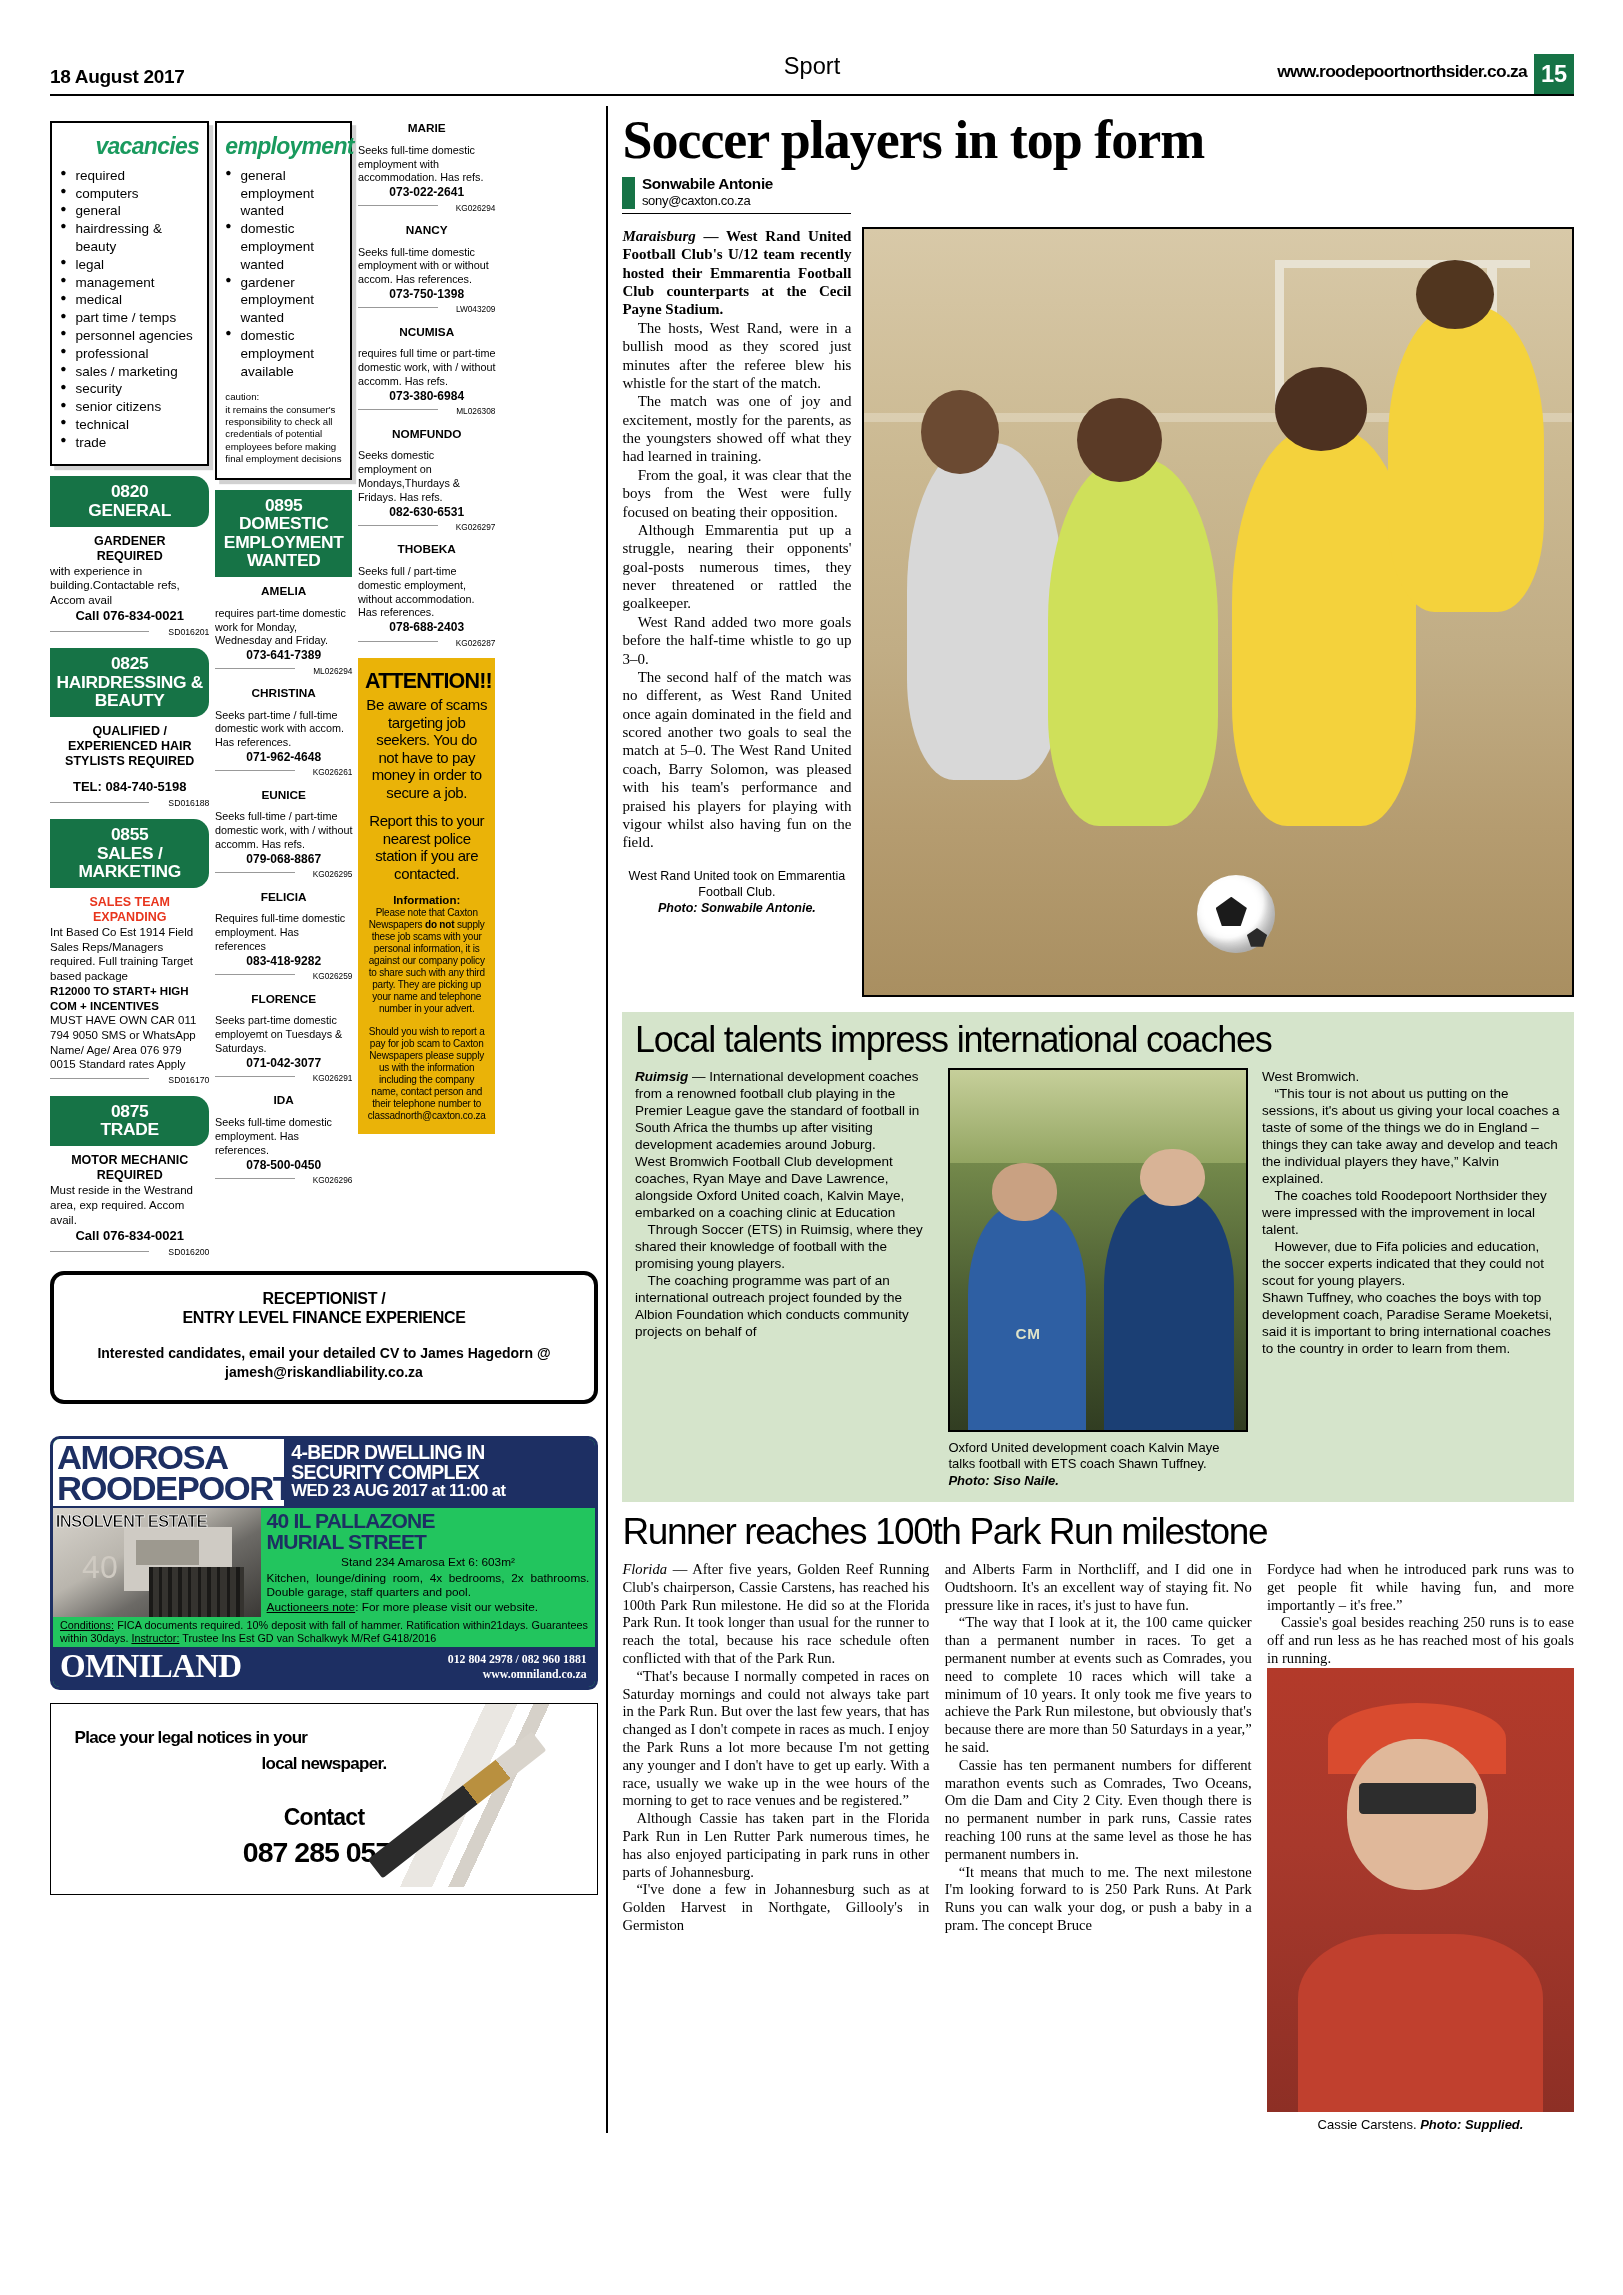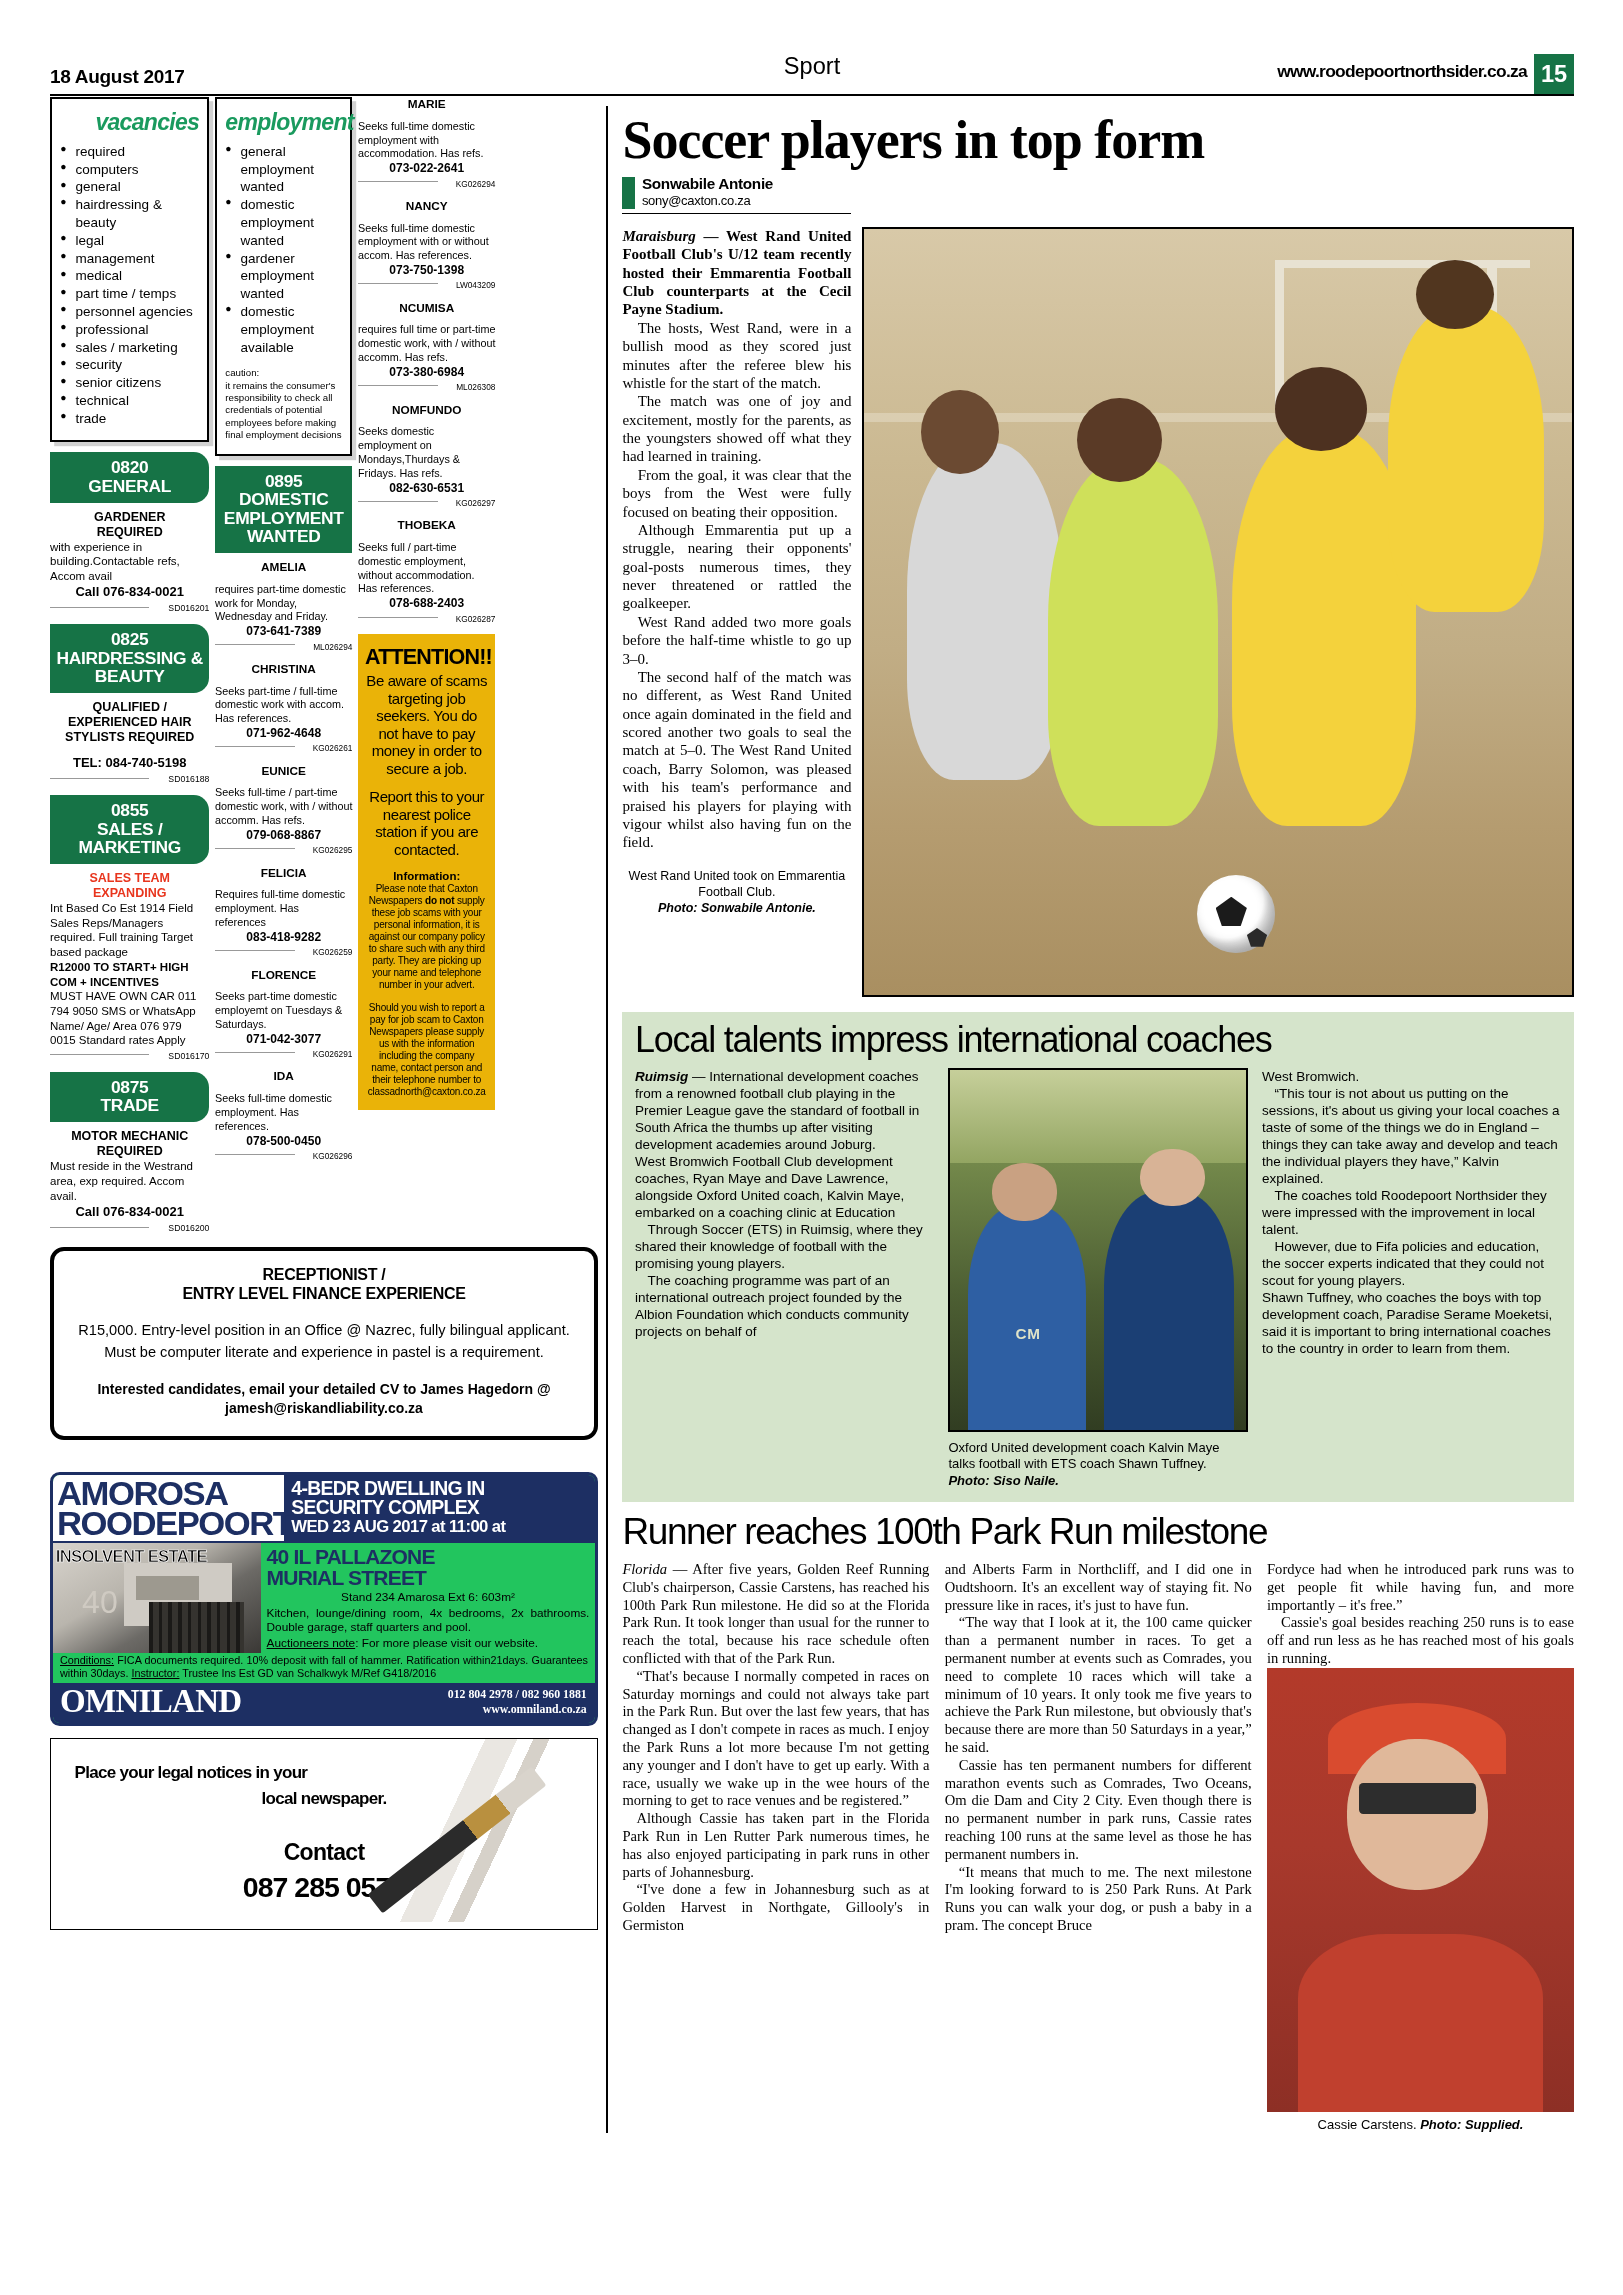--- a/index.html
+++ b/index.html
@@ -22,21 +22,21 @@
                 position: absolute; left: 0; right: 0; text-align: center; top: 53px; }
   .mh-right { display: flex; align-items: center; gap: 0; }
   .mh-url { font-size: 17.4px; font-weight: bold; letter-spacing: -0.7px; padding-right: 7px; }
   .mh-pageno { background: #167346; color: #fff; font-size: 23.6px; font-weight: bold;
                 width: 40px; height: 40px; display: flex; align-items: center; justify-content: center;
                 margin-bottom: -5.6px; }
   .mh-rule { border-top: 2.1px solid #000; margin: 0; }
 
   
   .body-grid { display: flex; position: relative; }
-  .left-col { width: 548px; flex-shrink: 0; padding-top: 1px; position: relative; }
+  .left-col { width: 548px; flex-shrink: 0; padding-top: 25px; position: relative; }
   .vdivider { width: 2.1px; background: #000; margin: 9.7px 14px 0 8.3px; flex-shrink: 0; }
   .right-col { flex: 1; padding-top: 18px; position: relative; }
 
   
   .class-cols { display: flex; gap: 0; }
   .cc { }
   .cc1 { width: 165px; padding-right: 5.6px;}
   .cc2 { width: 143px; padding-right: 5.6px;}
   .cc3 { width: 143px; padding-right: 5.6px;}
 
@@ -424,21 +424,20 @@
             <div class="gap"></div>
             <p class="small">Should you wish to report a pay for job scam to Caxton Newspapers please supply us with the information including the company name, contact person and their telephone number to classadnorth@caxton.co.za</p>
           </div>
         </div>
 
       </div>
 
       <div class="rounded-ad">
         <div class="t1" style="white-space:pre-line">RECEPTIONIST /
 ENTRY LEVEL FINANCE EXPERIENCE</div>
-        <div class="t2">R15,000. Entry-level position in an Office @ Nazrec, fully bilingual applicant. Must be computer literate and experience in pastel is a requirement.</div>
         <div class="t3">Interested candidates, email your detailed CV to James Hagedorn @ jamesh@riskandliability.co.za</div>
       </div>
 
       <div class="auc">
         <div class="auc-top">
           <div class="auc-logo">
             <div class="l1">AMOROSA</div>
             <div class="l2">ROODEPOORT</div>
           </div>
           <div class="auc-head">

